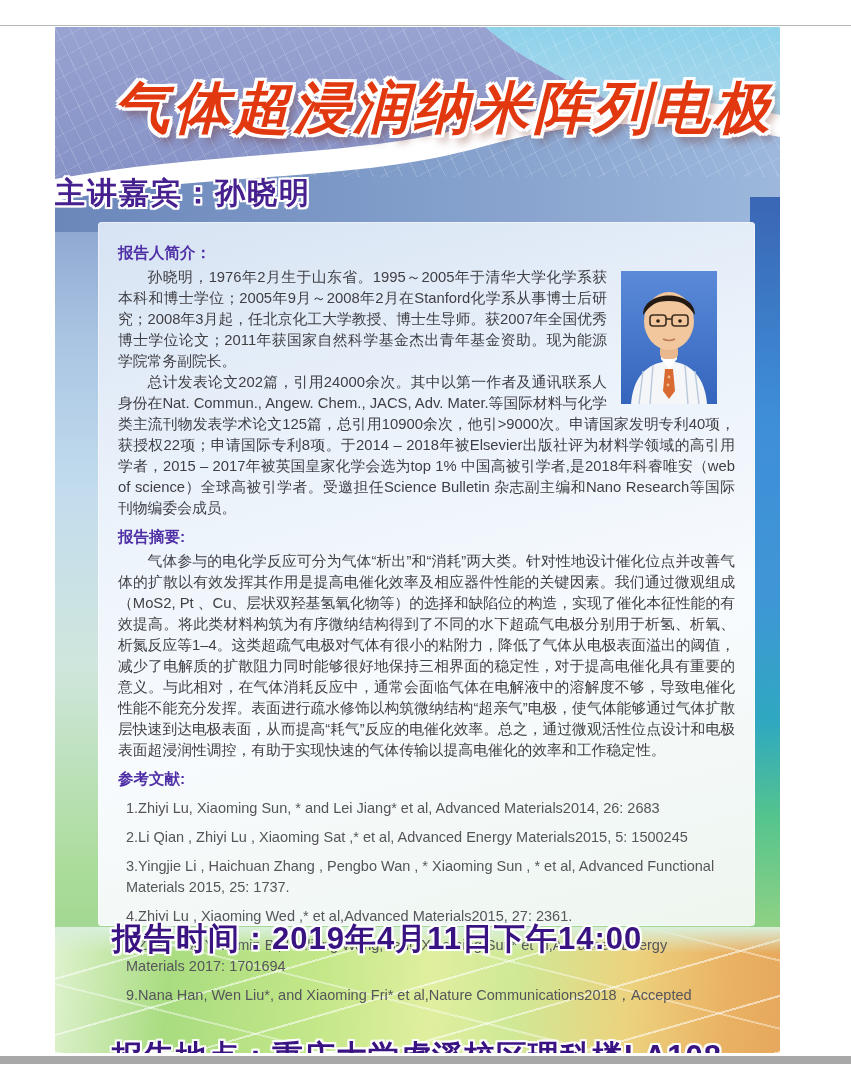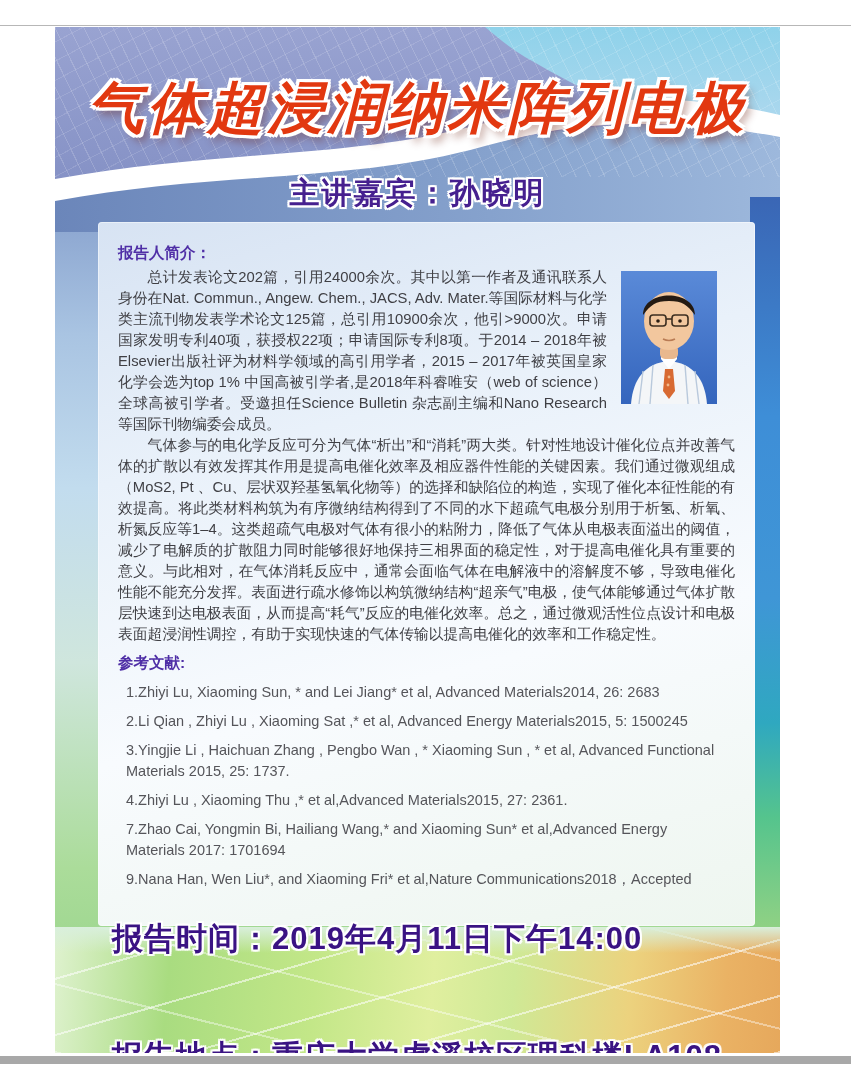--- a/index.html
+++ b/index.html
@@ -30,23 +30,24 @@
       repeating-linear-gradient(-28deg,rgba(255,255,255,.22) 0 1px,transparent 1px 17px);
   }
   .poster-title{
     position:absolute;left:0;top:44px;width:725px;text-align:center;
     font-size:56px;font-weight:bold;font-style:italic;letter-spacing:4px;
     color:#e23810;white-space:nowrap;
     text-shadow:
       -3px -3px 0 #fff,3px -3px 0 #fff,-3px 3px 0 #fff,3px 3px 0 #fff,
       -3px 0 0 #fff,3px 0 0 #fff,0 -3px 0 #fff,0 3px 0 #fff,
       5px 7px 9px rgba(100,20,0,.45);
+    padding-left: 26px;
   }
   .poster-subtitle{
-    position:absolute;left:0;top:146px;width:725px;text-align:center;
+    position:absolute;left:0;top:146px;width:725px;
     font-size:30px;font-weight:bold;letter-spacing:2px;color:#46208f;
     text-shadow:
       -2px -2px 0 #fff,2px -2px 0 #fff,-2px 2px 0 #fff,2px 2px 0 #fff,
       -2px 0 0 #fff,2px 0 0 #fff,0 -2px 0 #fff,0 2px 0 #fff;
   }
   
   .content-box{
     position:absolute;left:43px;top:195px;width:657px;height:704px;
     border-radius:4px;box-sizing:border-box;padding:20px 20px 14px 20px;
     background:linear-gradient(165deg,#d7e3f3 0%,#e9f1fa 30%,#f8fbfe 62%,#eef6ef 100%);
@@ -160,31 +161,33 @@
           <g fill="none" stroke="#3c2e20" stroke-width="1.6">
             <rect x="29" y="44" width="16" height="11" rx="3"></rect>
             <rect x="51" y="44" width="16" height="11" rx="3"></rect>
             <line x1="45" y1="48" x2="51" y2="48"></line>
           </g>
           <circle cx="37" cy="50" r="1.8" fill="#2a1c10"></circle>
             <circle cx="59" cy="50" r="1.8" fill="#2a1c10"></circle>
           <path d="M42,68 Q48,71 54,68" stroke="#b97b54" stroke-width="1.6" fill="none"></path>
         </svg>
       </div>
+      <p class="body-text">孙晓明，1976年2月生于山东省。1995～2005年于清华大学化学系获本科和博士学位；2005年9月～2008年2月在Stanford化学系从事博士后研究；2008年3月起，任北京化工大学教授、博士生导师。获2007年全国优秀博士学位论文；2011年获国家自然科学基金杰出青年基金资助。现为能源学院常务副院长。</p>
       <p class="body-text">总计发表论文202篇，引用24000余次。其中以第一作者及通讯联系人身份在Nat. Commun., Angew. Chem., JACS, Adv. Mater.等国际材料与化学类主流刊物发表学术论文125篇，总引用10900余次，他引&gt;9000次。申请国家发明专利40项，获授权22项；申请国际专利8项。于2014 – 2018年被Elsevier出版社评为材料学领域的高引用学者，2015 – 2017年被英国皇家化学会选为top 1% 中国高被引学者,是2018年科睿唯安（web of science）全球高被引学者。受邀担任Science Bulletin 杂志副主编和Nano Research等国际刊物编委会成员。</p>
     </div>
 
+    <div class="section-heading later">报告摘要:</div>
     <p class="body-text">气体参与的电化学反应可分为气体“析出”和“消耗”两大类。针对性地设计催化位点并改善气体的扩散以有效发挥其作用是提高电催化效率及相应器件性能的关键因素。我们通过微观组成（MoS2, Pt 、Cu、层状双羟基氢氧化物等）的选择和缺陷位的构造，实现了催化本征性能的有效提高。将此类材料构筑为有序微纳结构得到了不同的水下超疏气电极分别用于析氢、析氧、析氮反应等1–4。这类超疏气电极对气体有很小的粘附力，降低了气体从电极表面溢出的阈值，减少了电解质的扩散阻力同时能够很好地保持三相界面的稳定性，对于提高电催化具有重要的意义。与此相对，在气体消耗反应中，通常会面临气体在电解液中的溶解度不够，导致电催化性能不能充分发挥。表面进行疏水修饰以构筑微纳结构“超亲气”电极，使气体能够通过气体扩散层快速到达电极表面，从而提高“耗气”反应的电催化效率。总之，通过微观活性位点设计和电极表面超浸润性调控，有助于实现快速的气体传输以提高电催化的效率和工作稳定性。</p>
 
     <div class="section-heading later">参考文献:</div>
     <ul class="refs">
       <li>1.Zhiyi Lu, Xiaoming Sun, * and Lei Jiang* et al, Advanced Materials2014, 26: 2683</li>
       <li>2.Li Qian , Zhiyi Lu , Xiaoming Sat ,*  et al, Advanced Energy Materials2015, 5: 1500245</li>
       <li>3.Yingjie Li , Haichuan Zhang , Pengbo Wan , * Xiaoming Sun , * et al,  Advanced Functional Materials 2015, 25: 1737.</li>
-      <li>4.Zhiyi Lu , Xiaoming Thu ,* et al,Advanced Materials2015, 27: 2361.</li>
+      <li>4.Zhiyi Lu , Xiaoming Wed ,* et al,Advanced Materials2015, 27: 2361.</li>
       <li>7.Zhao Cai, Yongmin Bi, Hailiang Wang,* and Xiaoming Sun* et al,Advanced Energy Materials 2017: 1701694</li>
       <li>9.Nana Han, Wen Liu*, and Xiaoming Fri* et al,Nature Communications2018，Accepted</li>
     </ul>
   </div>
 
   <div class="footer-line footer-time"><span>报告时间：</span><span>2019年4月11日下午14:00</span></div>
   <div class="footer-line footer-place"><span>报告地点：</span><span>重庆大学虎溪校区理科楼LA108</span></div>
 
 </div>
 

